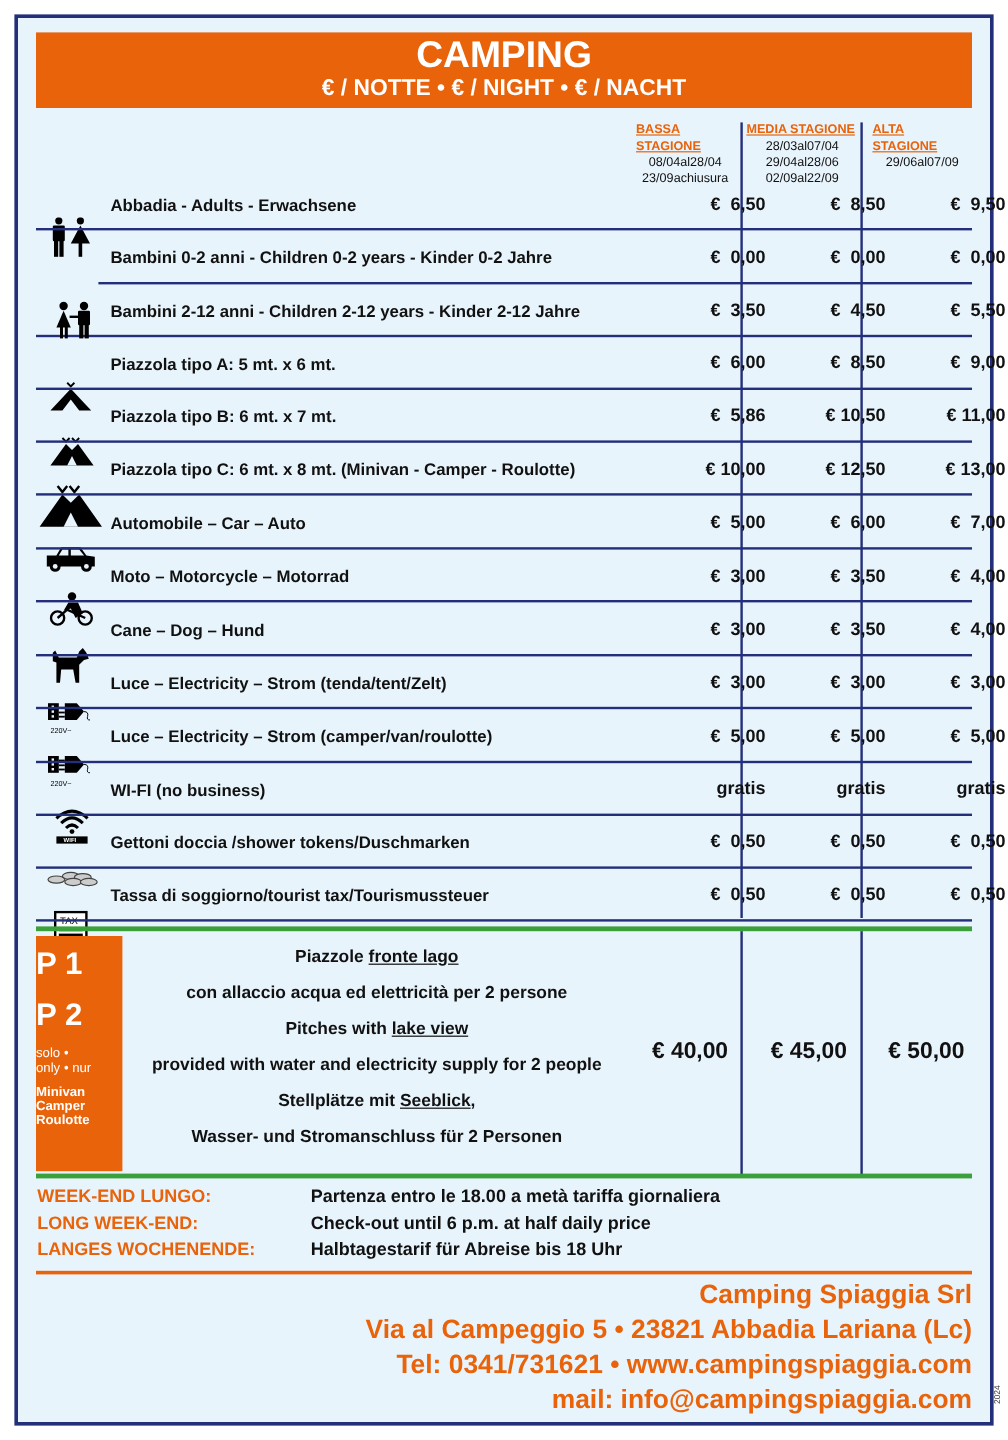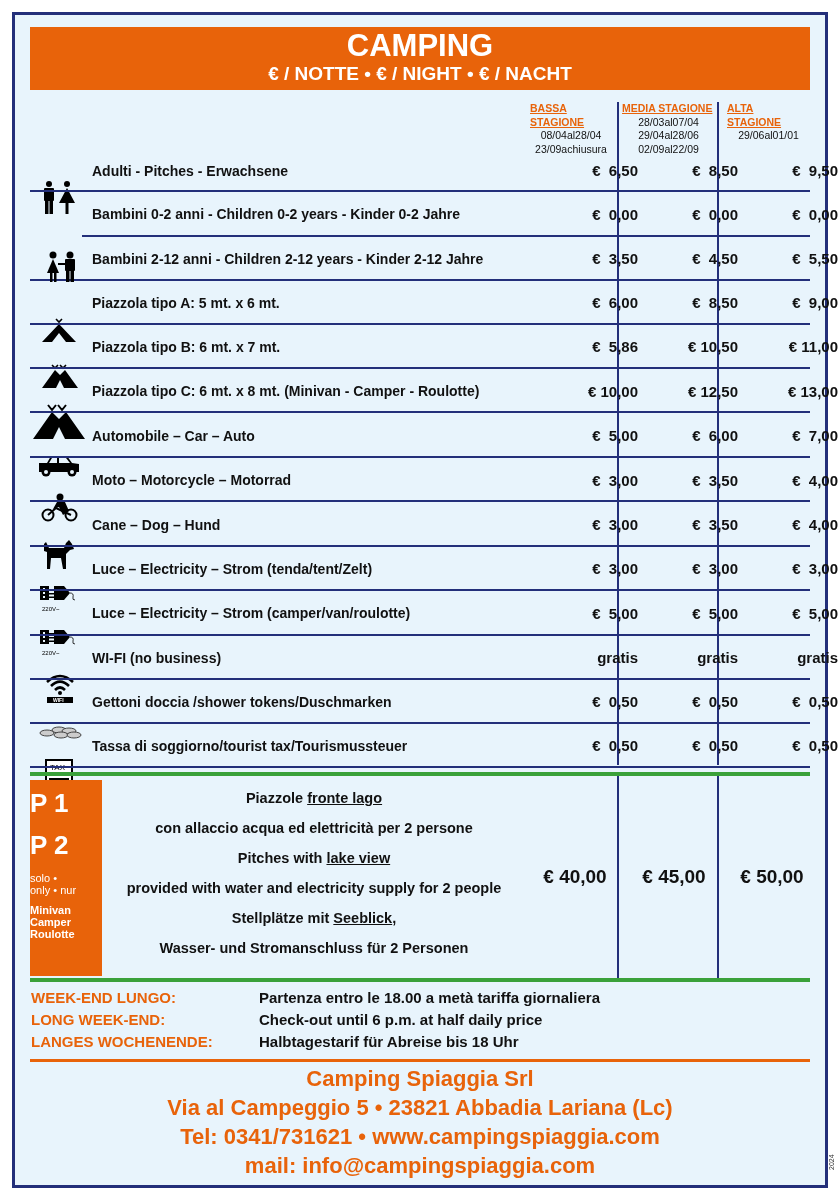--- a/index.html
+++ b/index.html
@@ -36,21 +36,21 @@
   .pbox .psmall { font-size: 11px; line-height: 12px; font-weight: bold; }
   .ptext { position: absolute; left: 104px; width: 420px; top: 783px; text-align: center; font-weight: bold; font-size: 14.5px; }
   .ptext div { height: 30px; line-height: 30px; }
   .ptext u { text-decoration: underline; }
   .bigprice { position: absolute; top: 866px; font-weight: bold; font-size: 19px; text-align: center; width: 100px; }
 
   .we { position: absolute; left: 31px; top: 987px; font-weight: bold; font-size: 15px; line-height: 22px; }
   .we .k { color: #e8630a; display: inline-block; width: 228px; }
   .we .v { color: #111; }
   .orange-line { position: absolute; left: 30px; top: 1059px; width: 780px; height: 3px; background: #e8630a; }
-  .footer { position: absolute; left: 30px; top: 1064px; width: 780px; text-align: center; color: #e8630a; font-weight: bold;
+  .footer { position: absolute; left: 30px; top: 1064px; width: 780px; text-align: right; color: #e8630a; font-weight: bold;
             font-size: 22px; line-height: 29px; }
   .year { position: absolute; left: 828px; top: 1170px; font-size: 7px; color: #333; transform: rotate(-90deg); transform-origin: left top; }
 </style>
 </head>
 <body>
 
 <div class="frame"></div>
 
 <div class="header">
   <div class="title">CAMPING</div>
@@ -86,39 +86,39 @@
       <span>02/09</span>
       <span>al</span>
       <span>22/09</span>
     </div>
 </div>
 <div class="seasons s3">
   <div class="sname">ALTA STAGIONE</div>
   <div class="drow">
       <span>29/06</span>
       <span>al</span>
-      <span>01/01</span>
+      <span>07/09</span>
     </div>
 </div>
 
 <div class="vline" style="left:617px; top:102px; height:663px;"></div>
 <div class="vline" style="left:717px; top:102px; height:663px;"></div>
 
 <div id="rows">
     <div class="row" style="top: 150px; height: 42px;">
       <span class="icon" style="left: 10px; top: 0px;"><svg width="40" height="34" viewBox="0 0 40 34">
           <circle cx="9" cy="3" r="3"></circle>
           <rect x="4" y="7" width="10" height="13" rx="1"></rect>
           <rect x="5" y="19" width="3.5" height="14"></rect>
           <rect x="9.5" y="19" width="3.5" height="14"></rect>
           <circle cx="27" cy="3" r="3"></circle>
           <polygon points="27,7 19,22 35,22"></polygon>
           <rect x="25.5" y="20" width="3" height="13"></rect>
         </svg></span>
-      <span class="label" style="line-height: 42px;">Adulti - Pitches - Erwachsene</span>
+      <span class="label" style="line-height: 42px;">Abbadia - Adults - Erwachsene</span>
       <span class="price p1" style="line-height: 42px; white-space: pre;">€  6,50</span>
       <span class="price p2" style="line-height: 42px; white-space: pre;">€  8,50</span>
       <span class="price p3" style="line-height: 42px; white-space: pre;">€  9,50</span>
     </div>
     <div class="hline" style="top: 190px;"></div>
     <div class="row" style="top: 192px; height: 45px;">
       <span class="label" style="line-height: 45px;">Bambini 0-2 anni - Children 0-2 years - Kinder 0-2 Jahre</span>
       <span class="price p1" style="line-height: 45px; white-space: pre;">€  0,00</span>
       <span class="price p2" style="line-height: 45px; white-space: pre;">€  0,00</span>
       <span class="price p3" style="line-height: 45px; white-space: pre;">€  0,00</span>

